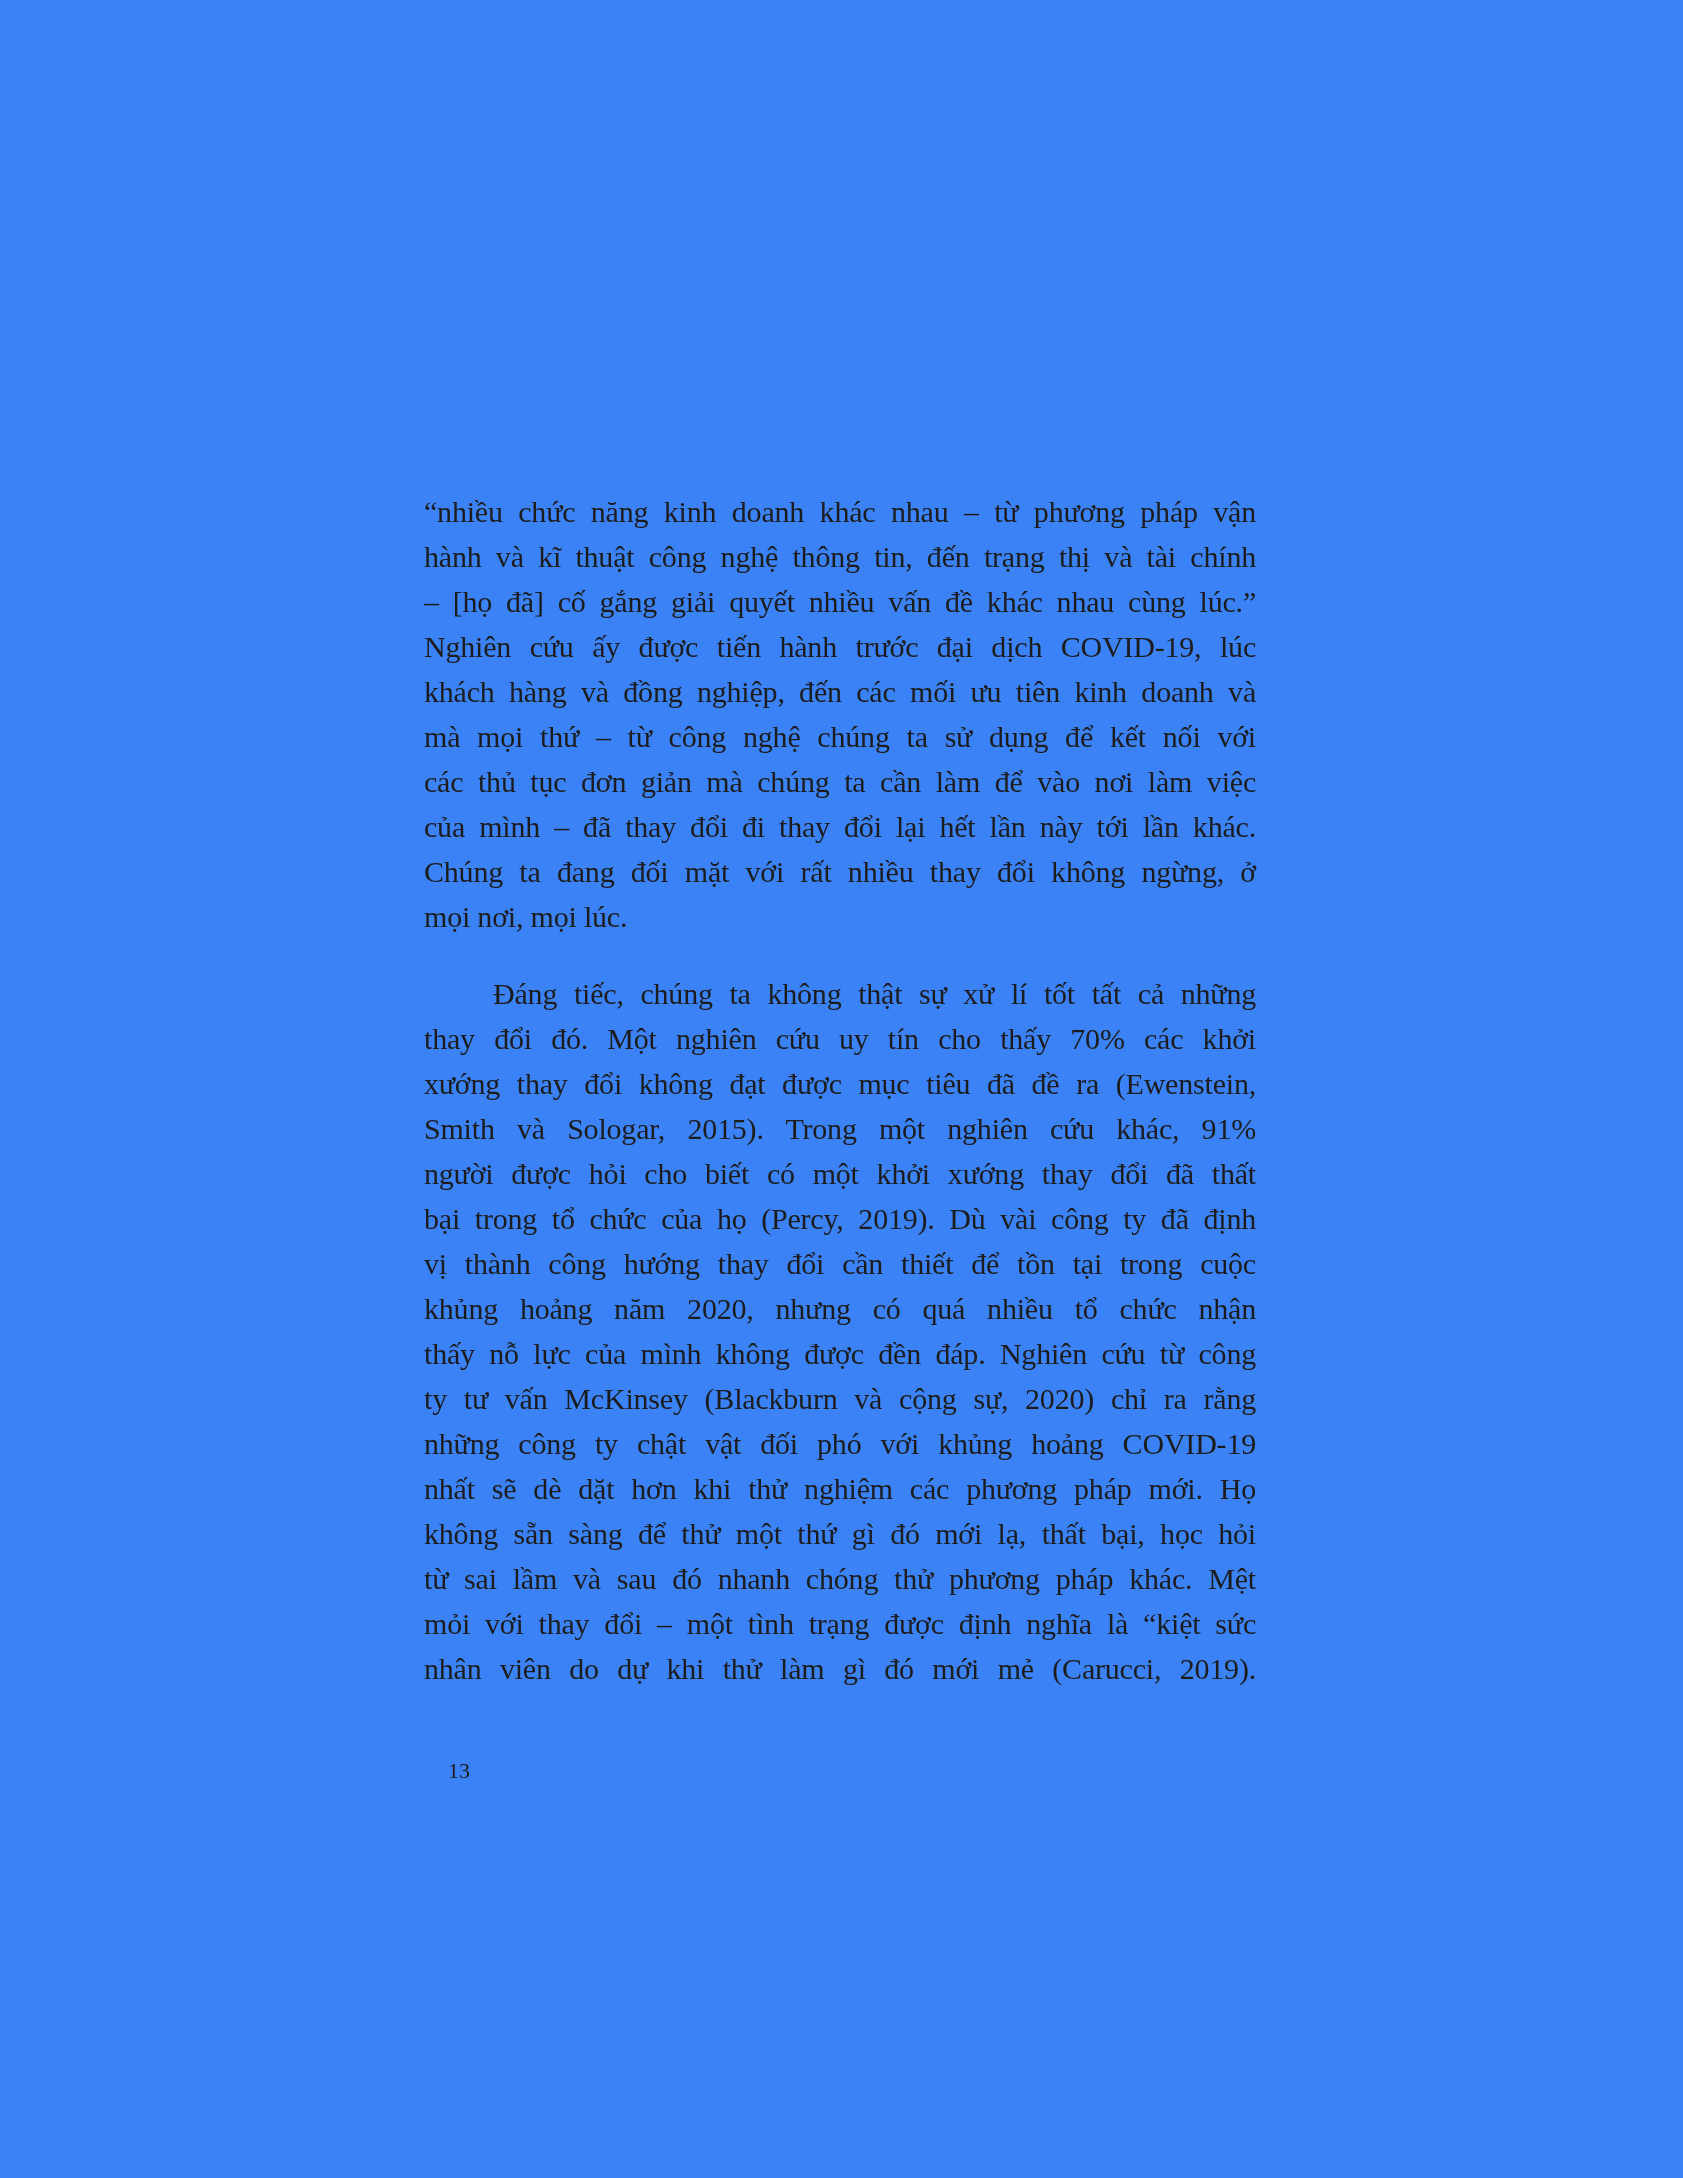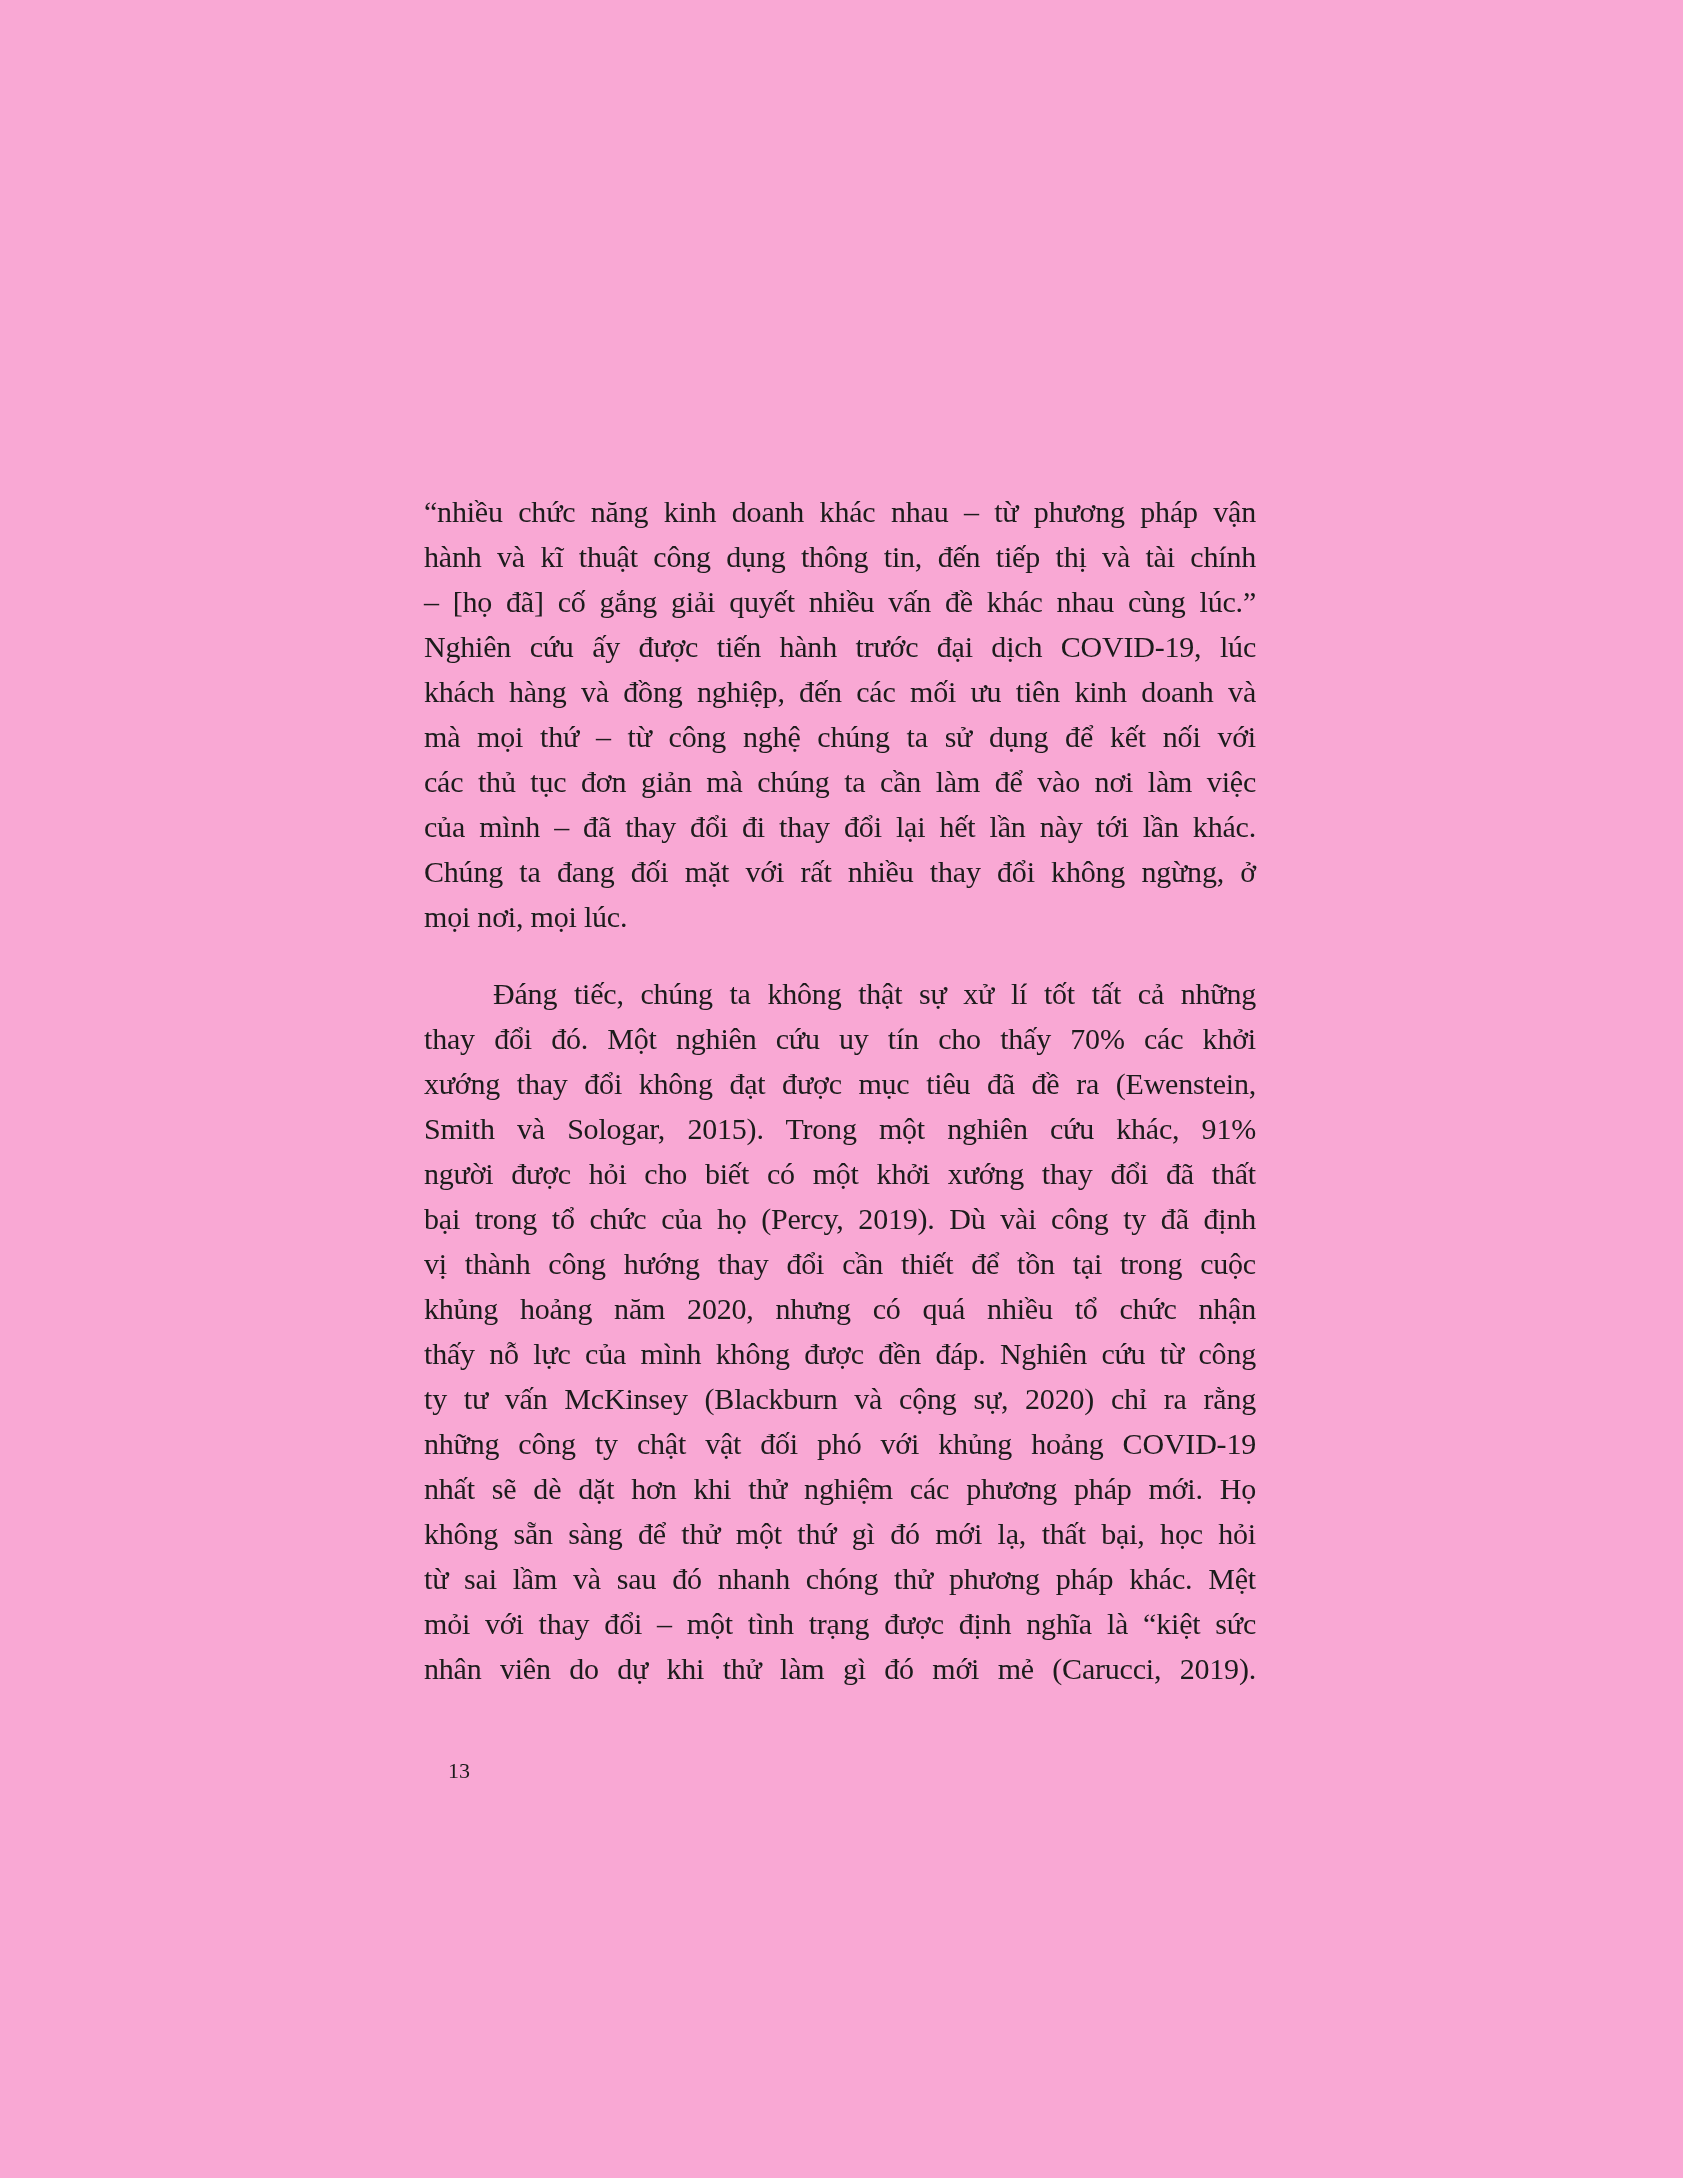--- a/index.html
+++ b/index.html
@@ -3,21 +3,21 @@
 <meta charset="utf-8">
 <style>
   html, body {
     margin: 0;
     padding: 0;
   }
   .page {
     position: relative;
     width: 1683px;
     height: 2178px;
-    background: #f9a8d4;
+    background: #3b82f6;
     overflow: hidden;
     font-family: "Liberation Serif", "DejaVu Serif", serif;
   }
   .text-block {
     position: absolute;
     left: 424px;
     top: 489px;
     width: 832px;
     color: #1c1c1c;
   }
@@ -54,21 +54,21 @@
     color: #1c1c1c;
   }
 </style>
 </head>
 <body>
 
 <div class="page">
   <main class="text-block" id="text-block">
       <div class="para">
         <div class="line">“nhiều chức năng kinh doanh khác nhau – từ phương pháp vận</div>
-        <div class="line">hành và kĩ thuật công dụng thông tin, đến tiếp thị và tài chính</div>
+        <div class="line">hành và kĩ thuật công nghệ thông tin, đến trạng thị và tài chính</div>
         <div class="line">– [họ đã] cố gắng giải quyết nhiều vấn đề khác nhau cùng lúc.”</div>
         <div class="line">Nghiên cứu ấy được tiến hành trước đại dịch COVID-19, lúc</div>
         <div class="line">khách hàng và đồng nghiệp, đến các mối ưu tiên kinh doanh và</div>
         <div class="line">mà mọi thứ – từ công nghệ chúng ta sử dụng để kết nối với</div>
         <div class="line">các thủ tục đơn giản mà chúng ta cần làm để vào nơi làm việc</div>
         <div class="line">của mình – đã thay đổi đi thay đổi lại hết lần này tới lần khác.</div>
         <div class="line">Chúng ta đang đối mặt với rất nhiều thay đổi không ngừng, ở</div>
         <div class="line align-left">mọi nơi, mọi lúc.</div>
       </div>
       <div class="para indent-first">

